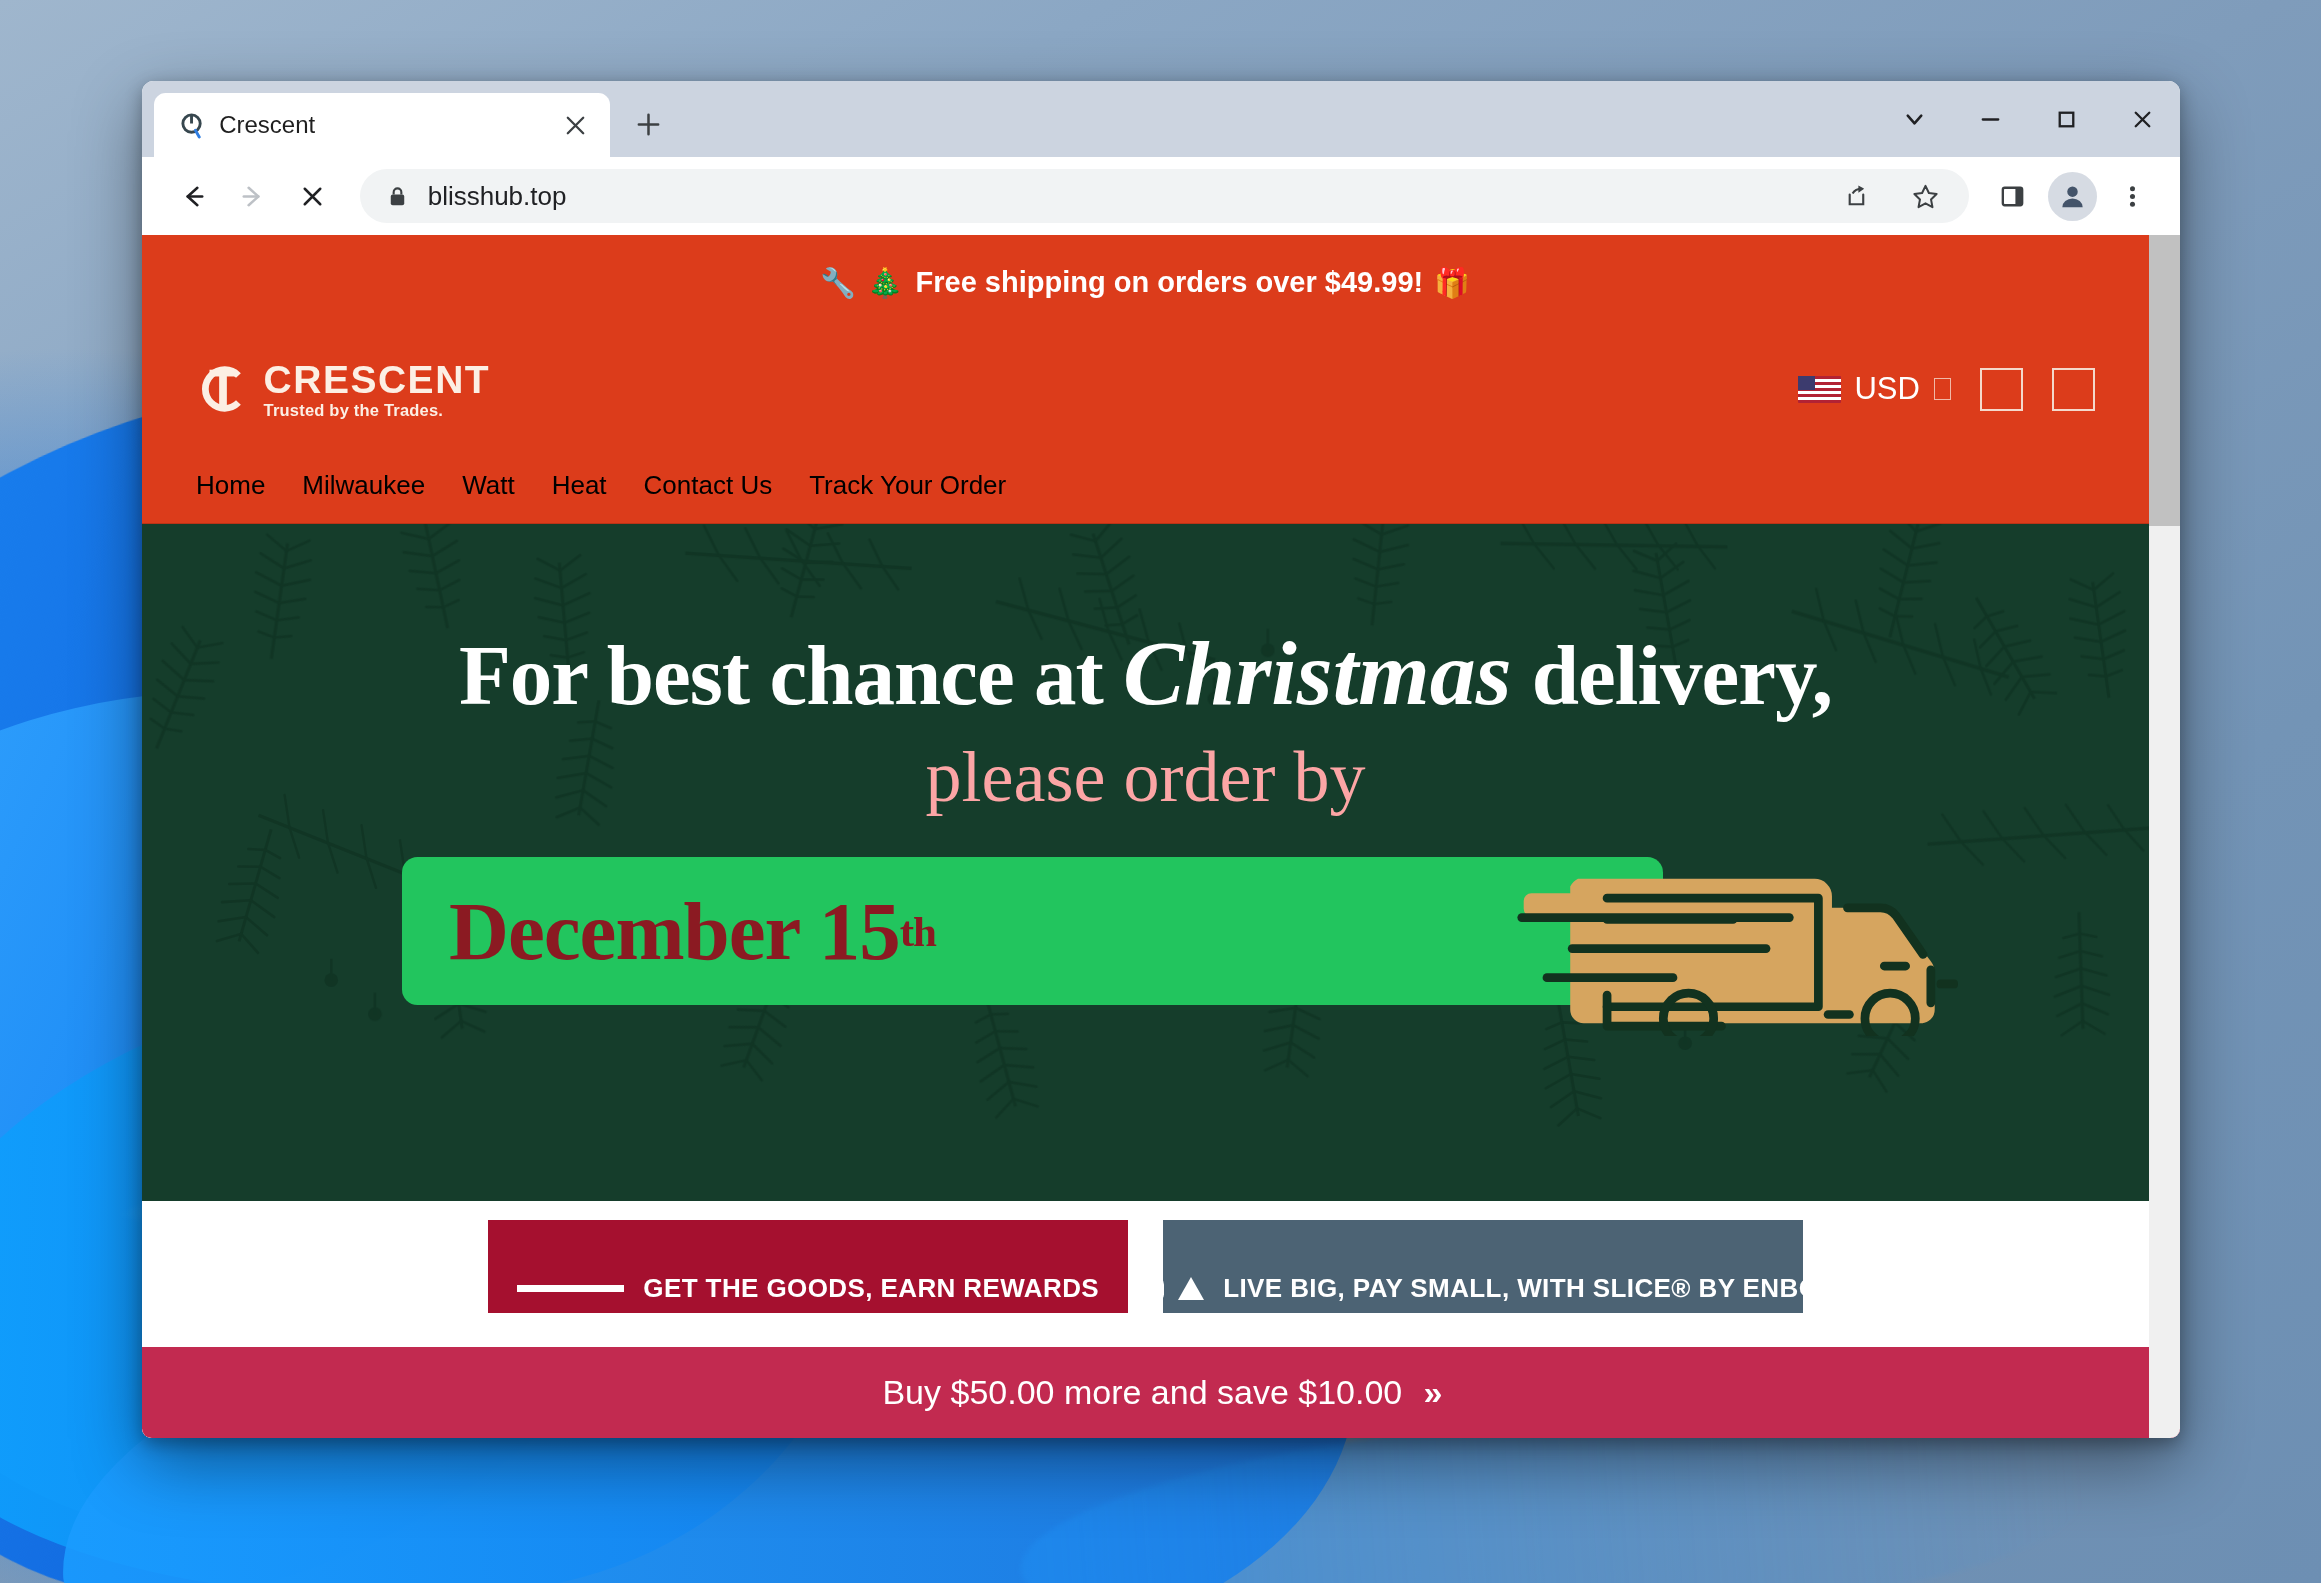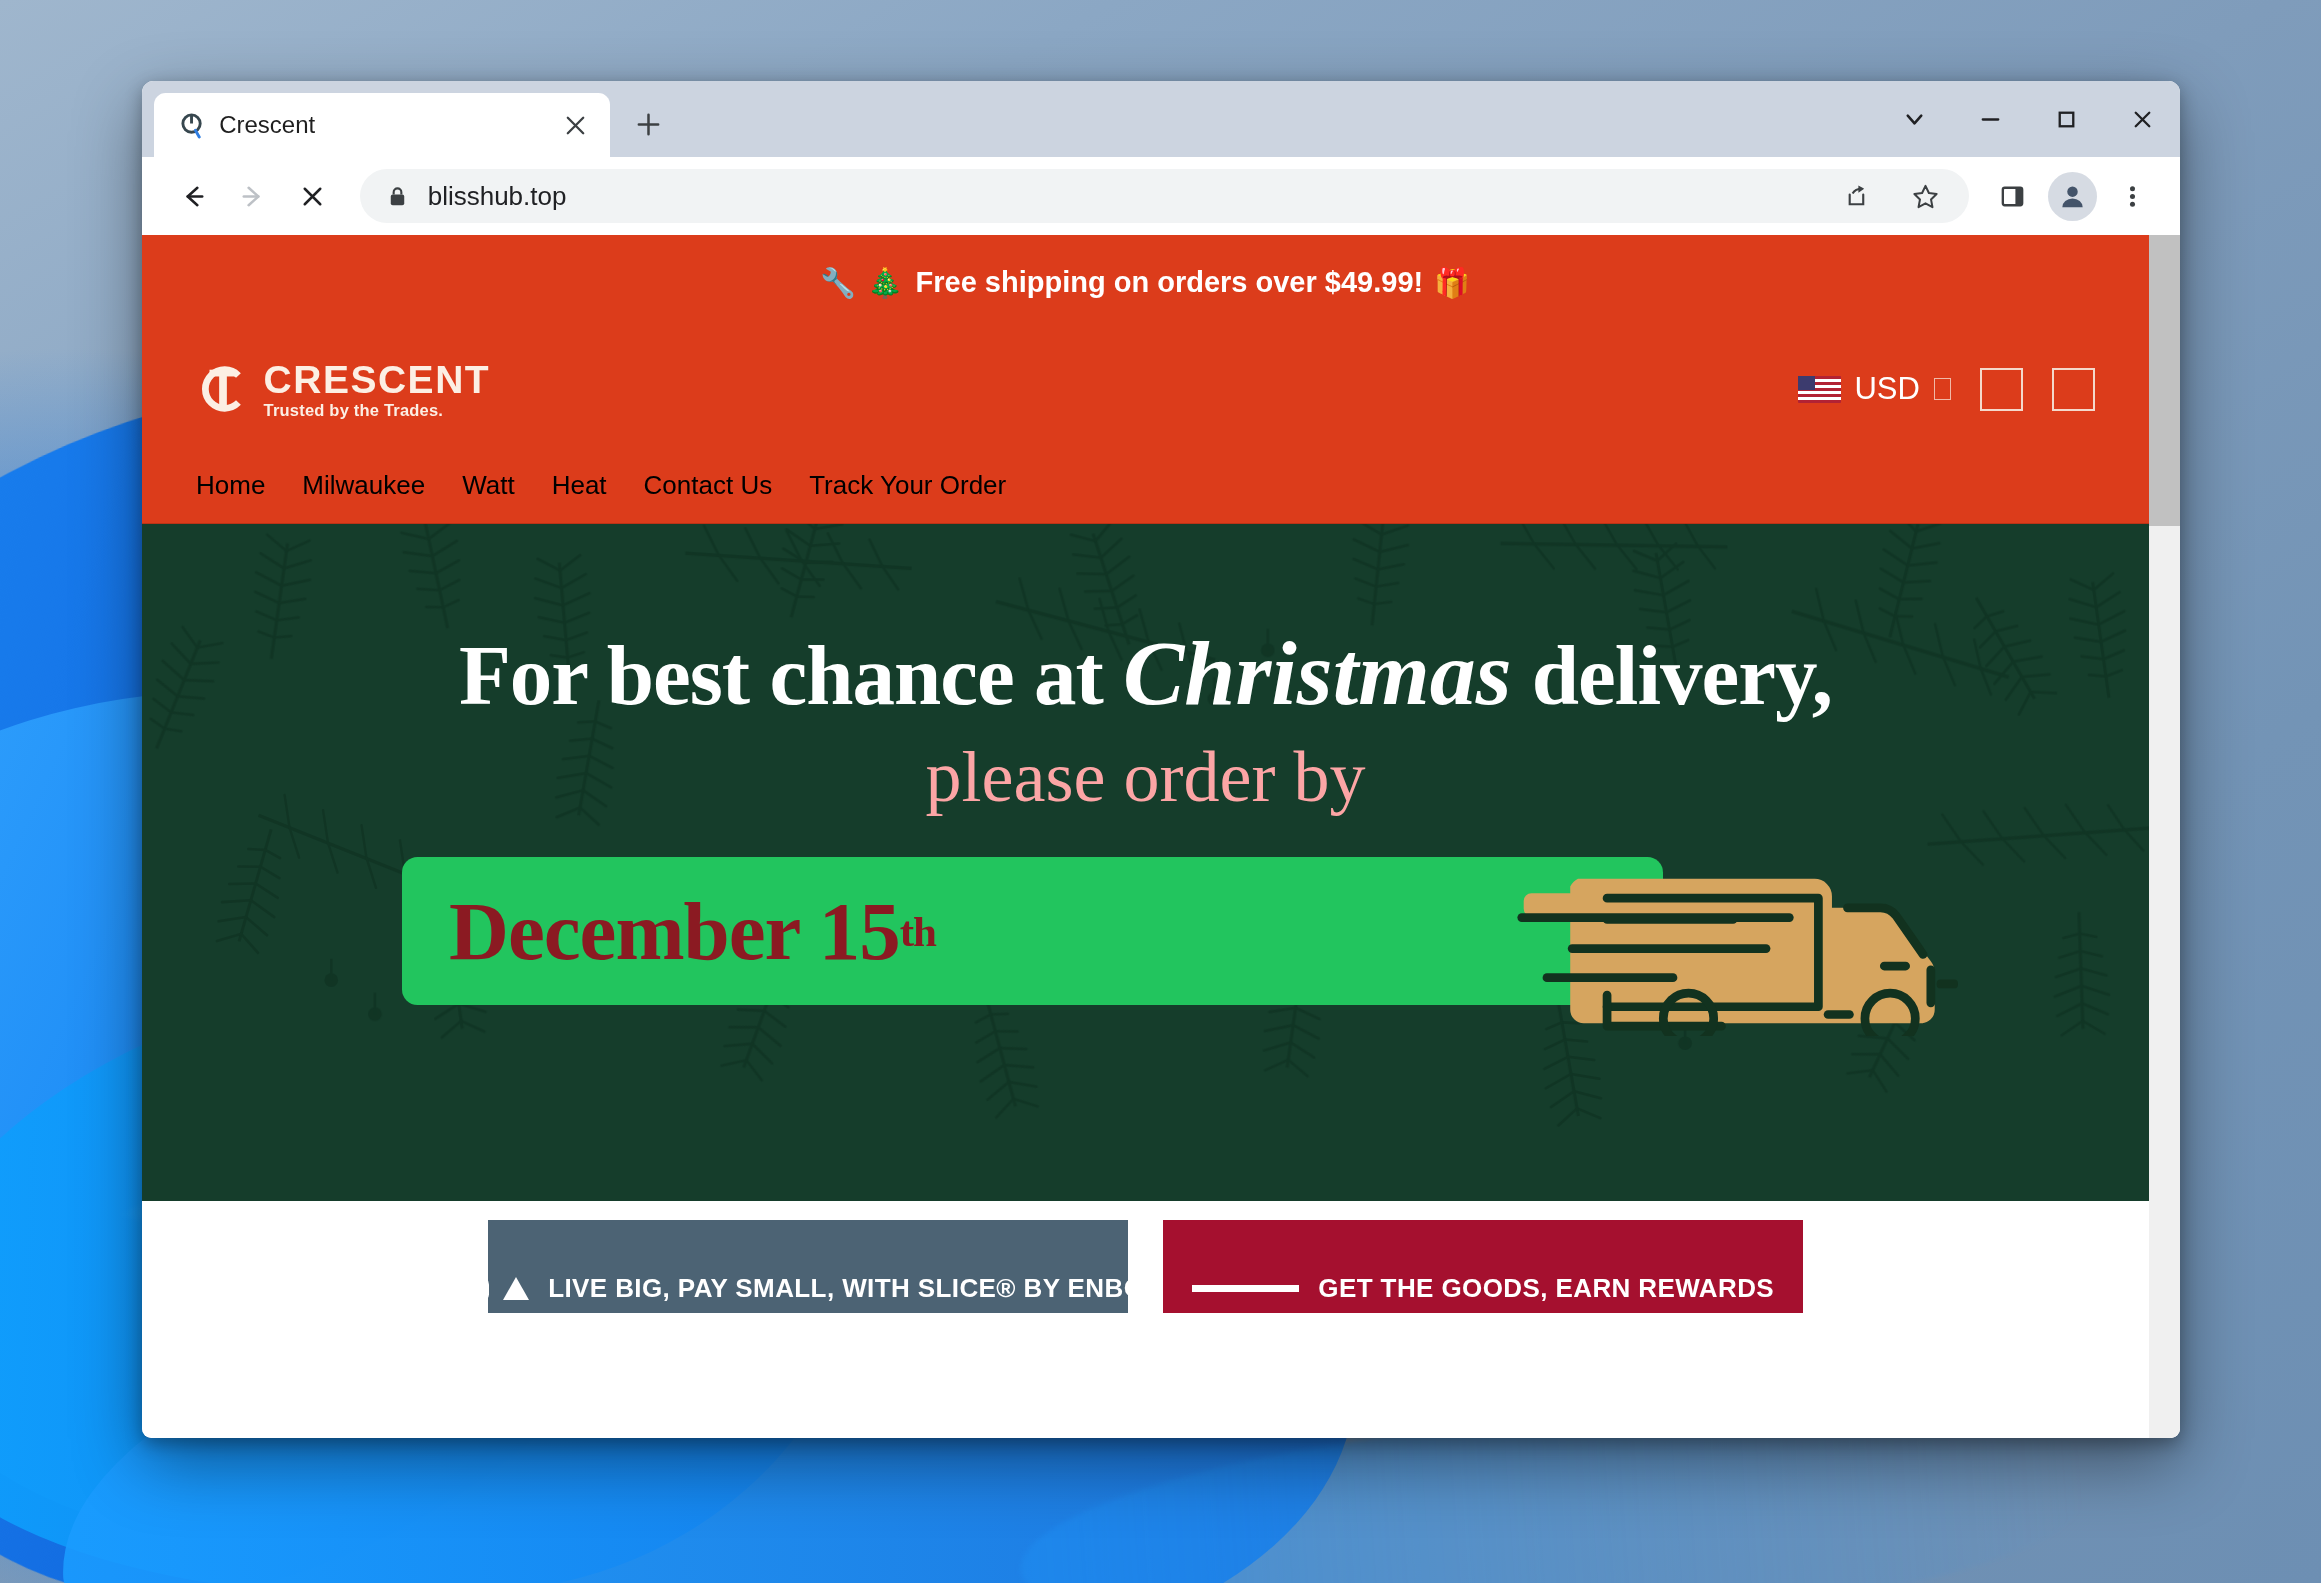--- a/index.html
+++ b/index.html
@@ -700,34 +700,38 @@
                     <circle cx="388" cy="222" r="26"></circle>
                   </g>
                   <rect x="436" y="182" width="22" height="9" rx="4" fill="#12321F"></rect>
                 </svg>
               </div>
             </div>
           </div>
         </div>
 
         <div class="promo-strip">
+          <div class="promo-card promo-red">
+            <span class="dash-glyph"></span>
+            <span>GET THE GOODS, EARN REWARDS</span>
+          </div>
           <div class="promo-card promo-blue">
             <span class="promo-glyphs">
               <span class="dot-glyph"></span>
               <span class="tri-glyph"></span>
             </span>
             <span>LIVE BIG, PAY SMALL, WITH SLICE® BY ENBO</span>
           </div>
-          <div class="promo-card promo-red">
-            <span class="dash-glyph"></span>
-            <span>GET THE GOODS, EARN REWARDS</span>
-          </div>
         </div>
       </div>
 
       <div class="scrollbar">
         <div class="scroll-thumb"></div>
       </div>
 
+      <div class="bottom-bar">
+        <span>Buy $50.00 more and save $10.00</span>
+        <span class="bottom-arrow">»</span>
+      </div>
     </div>
   </div>
 </div>
 
 
 </body></html>

